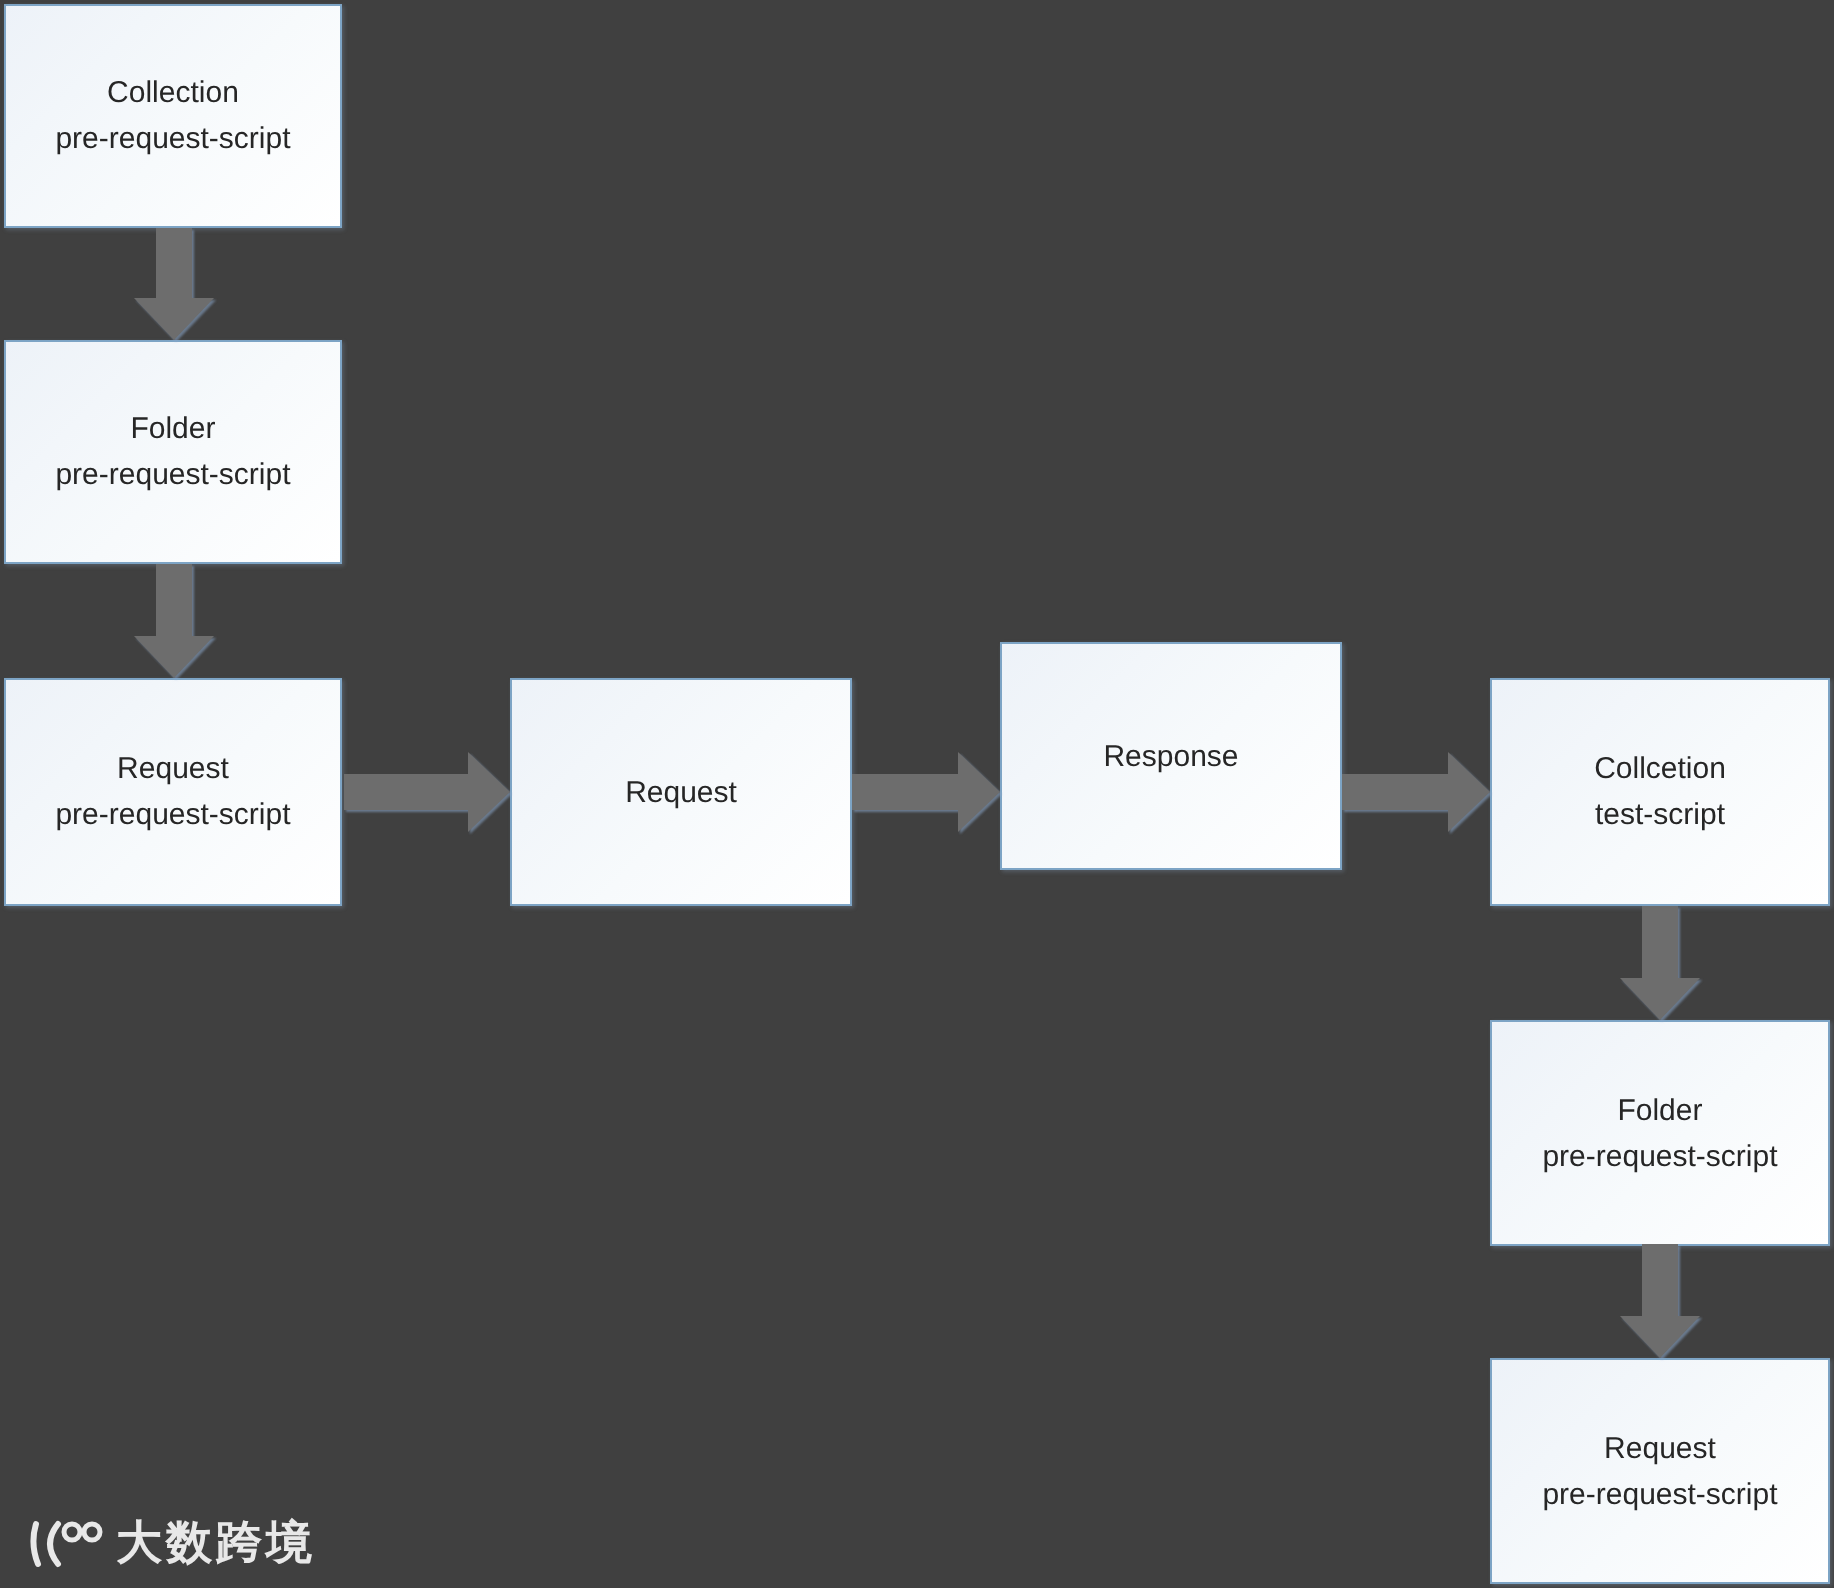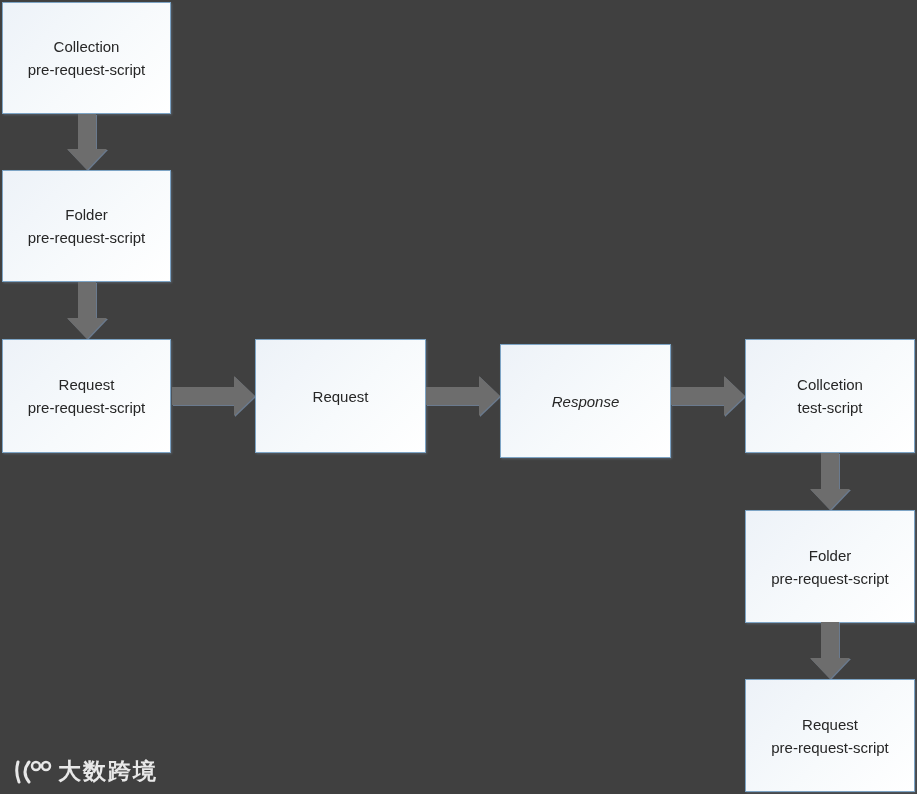--- a/index.html
+++ b/index.html
@@ -37,21 +37,21 @@
     border-left:20px solid transparent;border-right:20px solid transparent;border-top:21px solid var(--arrow);}
   .arrow-right{height:40px;}
   .arrow-right .stem{position:absolute;top:11px;left:0;height:18px;width:calc(100% - 21px);background:var(--arrow);}
   .arrow-right .head{position:absolute;top:0;right:0;width:0;height:0;
     border-top:20px solid transparent;border-bottom:20px solid transparent;border-left:21px solid var(--arrow);}
   
   #box-0{left:2px;  top:2px;  width:169px;height:112px;}
   #box-1{left:2px;  top:170px;width:169px;height:112px;}
   #box-2{left:2px;  top:339px;width:169px;height:114px;}
   #box-3{left:255px;top:339px;width:171px;height:114px;}
-  #box-4{left:500px;top:344px;width:171px;height:114px;font-style:italic;}
+  #box-4{left:500px;top:321px;width:171px;height:114px;}
   #box-5{left:745px;top:339px;width:170px;height:114px;}
   #box-6{left:745px;top:510px;width:170px;height:113px;}
   #box-7{left:745px;top:679px;width:170px;height:113px;}
   
   #arrow-0{left:67px; top:114px;height:56px;}
   #arrow-1{left:67px; top:282px;height:57px;}
   #arrow-2{left:172px;top:376px;width:83px;}
   #arrow-3{left:426px;top:376px;width:74px;}
   #arrow-4{left:671px;top:376px;width:74px;}
   #arrow-5{left:810px;top:453px;height:57px;}

